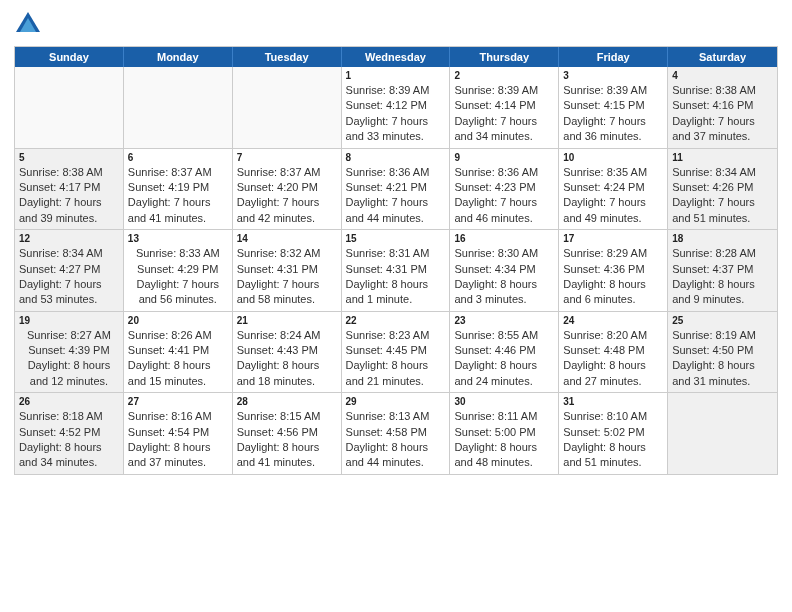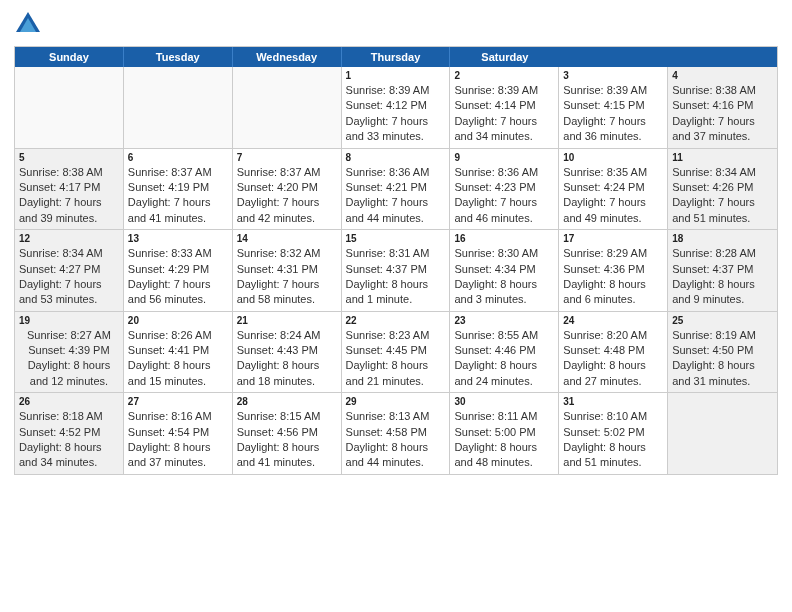--- a/index.html
+++ b/index.html
@@ -123,23 +123,25 @@
     </div>
     <div class="title-block">
       <div class="month-title"></div>
       <div class="location"></div>
     </div>
   </div>
 
   <div class="calendar">
     <div class="cal-header">
     <div class="cal-header-cell">Sunday</div>
+        <div class="cal-header-cell">Monday</div>
         <div class="cal-header-cell">Tuesday</div>
         <div class="cal-header-cell">Wednesday</div>
         <div class="cal-header-cell">Thursday</div>
+        <div class="cal-header-cell">Friday</div>
         <div class="cal-header-cell">Saturday</div>
       </div>
     <div class="cal-body">
     <div class="cal-row">
           <div class="cal-cell empty"></div>
           <div class="cal-cell empty"></div>
           <div class="cal-cell empty"></div>
           <div class="cal-cell">
             <div class="day-number">1</div>
             <div class="cell-text" style="white-space: pre-line;">Sunrise: 8:39 AM
@@ -223,36 +225,36 @@
         <div class="cal-row">
           <div class="cal-cell shaded">
             <div class="day-number">12</div>
             <div class="cell-text" style="white-space: pre-line;">Sunrise: 8:34 AM
 Sunset: 4:27 PM
 Daylight: 7 hours
 and 53 minutes.</div>
           </div>
           <div class="cal-cell">
             <div class="day-number">13</div>
-            <div class="cell-text" style="white-space: pre-line;">Sunrise: 8:33 AM
+            <div class="cell-text" style="white-space: pre-line; text-align: center;">Sunrise: 8:33 AM
 Sunset: 4:29 PM
 Daylight: 7 hours
 and 56 minutes.</div>
           </div>
           <div class="cal-cell">
             <div class="day-number">14</div>
             <div class="cell-text" style="white-space: pre-line;">Sunrise: 8:32 AM
 Sunset: 4:31 PM
 Daylight: 7 hours
 and 58 minutes.</div>
           </div>
           <div class="cal-cell">
             <div class="day-number">15</div>
             <div class="cell-text" style="white-space: pre-line;">Sunrise: 8:31 AM
-Sunset: 4:37 PM
+Sunset: 4:31 PM
 Daylight: 8 hours
 and 1 minute.</div>
           </div>
           <div class="cal-cell">
             <div class="day-number">16</div>
             <div class="cell-text" style="white-space: pre-line;">Sunrise: 8:30 AM
 Sunset: 4:34 PM
 Daylight: 8 hours
 and 3 minutes.</div>
           </div>

